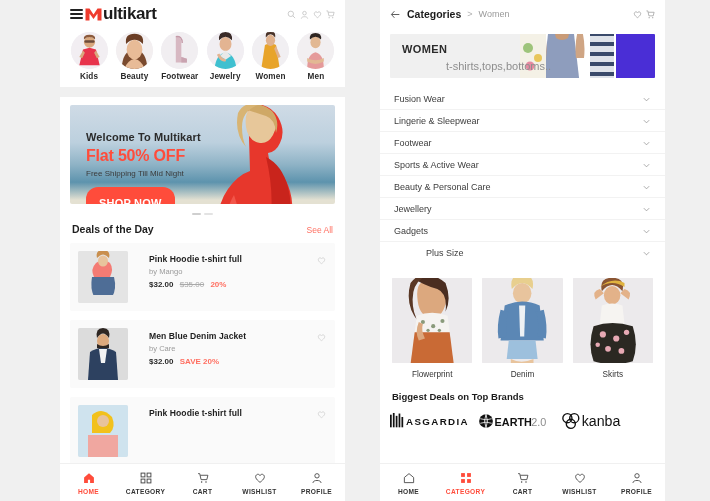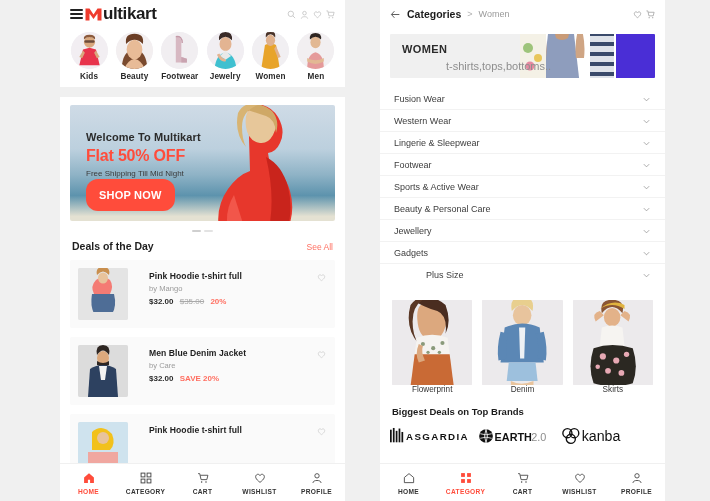--- a/index.html
+++ b/index.html
@@ -45,32 +45,32 @@
     margin:0 auto 3px auto; overflow:hidden; position:relative;
     background:#f1eff3;
   }
   .catlabel{font-size:8.2px;font-weight:700;color:#2a2a2a;letter-spacing:.1px;}
 
   .gap{height:10px;background:#f0f0f0;}
 
   
   .bannerwrap{padding:8px 10px 4px 10px;background:#fff;}
   .banner{
-    position:relative;height:116px;border-radius:2px;overflow:hidden;
+    position:relative;height:99px;border-radius:2px;overflow:hidden;
     background:linear-gradient(180deg,#cfdbe6 0%,#bcd0de 38%,#8fb3c6 60%,#5d93ad 78%,#e4e1d2 96%);
   }
   .banner .model{
     position:absolute;right:12px;top:0;width:115px;height:128px;
   }
   .banner .btxt{position:absolute;left:16px;top:26px;}
   .b1{font-size:11px;font-weight:700;color:#2b2b2b;letter-spacing:.1px;}
   .b2{font-size:16px;font-weight:700;color:#ff4c3b;margin-top:4px;letter-spacing:-.2px;}
   .b3{font-size:8px;color:#3b3b3b;margin-top:4px;}
   .shopbtn{
-    margin-top:1px;display:inline-block;background:#ff4c3b;color:#fff;
+    margin-top:9px;display:inline-block;background:#ff4c3b;color:#fff;
     font-size:11px;font-weight:600;padding:10px 13px;border-radius:12px;letter-spacing:.2px;
   }
   .dots{display:flex;justify-content:center;gap:3px;padding:5px 0 2px 0;background:#fff;}
   .dots span{width:9px;height:2px;background:#e3e3e3;border-radius:2px;}
   .dots span.on{background:#cfcfcf;}
 
   
   .dealhead{
     display:flex;align-items:baseline;justify-content:space-between;
     padding:6px 12px 8px 12px;background:#fff;
@@ -118,21 +118,21 @@
     padding:6px 14px 6px 14px;border-bottom:1px solid #f2f2f2;height:22px;
   }
   .accrow:last-child{border-bottom:none;margin-left:32px;}
   .acclabel{font-size:9px;color:#3d3d3d;}
   .chev{color:#8d8d8d;}
 
   
   .cards{display:flex;gap:10px;padding:14px 12px 0 12px;}
   .card{flex:1;text-align:center;}
   .cardimg{height:85px;border-radius:1px;overflow:hidden;position:relative;background:#eceaec;}
-  .cardlbl{font-size:8.2px;color:#343434;}
+  .cardlbl{font-size:8.2px;color:#343434;margin-top:7px;}
 
   .brandhead{font-size:9.5px;font-weight:700;color:#1c1c1c;padding:12px 12px 6px 12px;}
   .brands{display:flex;align-items:center;gap:2px;padding:0 10px;}
   .brandbox{height:26px;display:flex;align-items:center;}
 
   
   .bnav{
     position:absolute;left:0;right:0;bottom:0;height:38px;background:#fff;
     display:flex;align-items:center;border-top:1px solid #f0f0f0;
   }
@@ -473,28 +473,20 @@
       <div class="acclist">
         <div class="accrow">
           <span class="acclabel">Fusion Wear</span>
           <span class="chev">
             <svg width="9" height="9" viewBox="0 0 20 20">
                 <polyline points="4,7 10,13 16,7" fill="none" stroke="#8d8d8d" stroke-width="1.6"></polyline>
               </svg>
           </span>
         </div>
         <div class="accrow">
-          <span class="acclabel">Western Wear</span>
-          <span class="chev">
-            <svg width="9" height="9" viewBox="0 0 20 20">
-                <polyline points="4,7 10,13 16,7" fill="none" stroke="#8d8d8d" stroke-width="1.6"></polyline>
-              </svg>
-          </span>
-        </div>
-        <div class="accrow">
           <span class="acclabel">Lingerie &amp; Sleepwear</span>
           <span class="chev">
             <svg width="9" height="9" viewBox="0 0 20 20">
                 <polyline points="4,7 10,13 16,7" fill="none" stroke="#8d8d8d" stroke-width="1.6"></polyline>
               </svg>
           </span>
         </div>
         <div class="accrow">
           <span class="acclabel">Footwear</span>
           <span class="chev">

